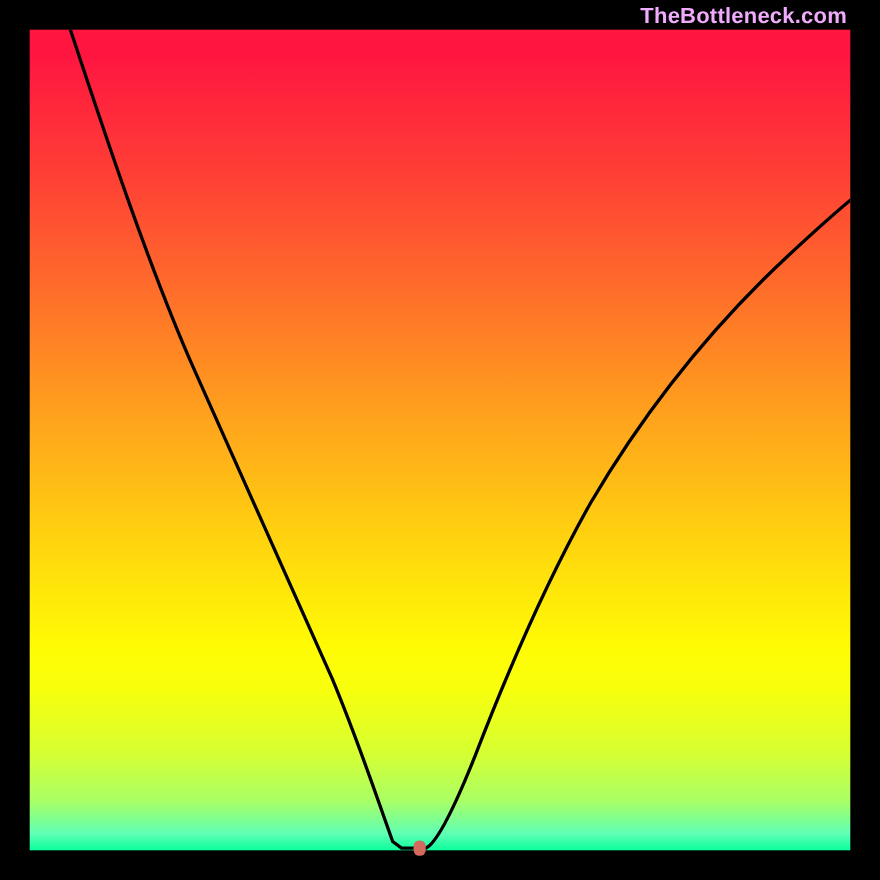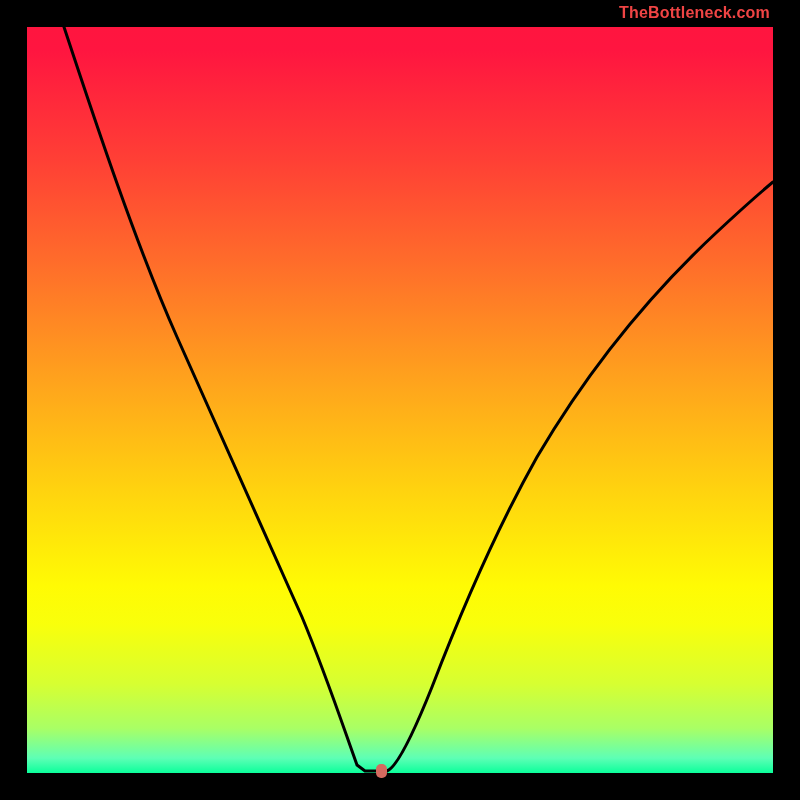--- a/index.html
+++ b/index.html
@@ -37,23 +37,23 @@
       #d7ff31 88%,
       #a9ff65 94%,
       #5effb5 98%,
       #0bff9b 100%);
   }
   .watermark {
     position: absolute;
     top: 4px;
     right: 30px;
     font-family: Arial, sans-serif;
-    font-size: 16px;
+    font-size: 20px;
     font-weight: bold;
-    color: #ef4444;
+    color: #f0abfc;
     letter-spacing: 0.2px;
     text-align: center;
   }
   svg.curve {
     position: absolute;
     top: 27px;
     left: 27px;
     width: 746px;
     height: 746px;
   }

